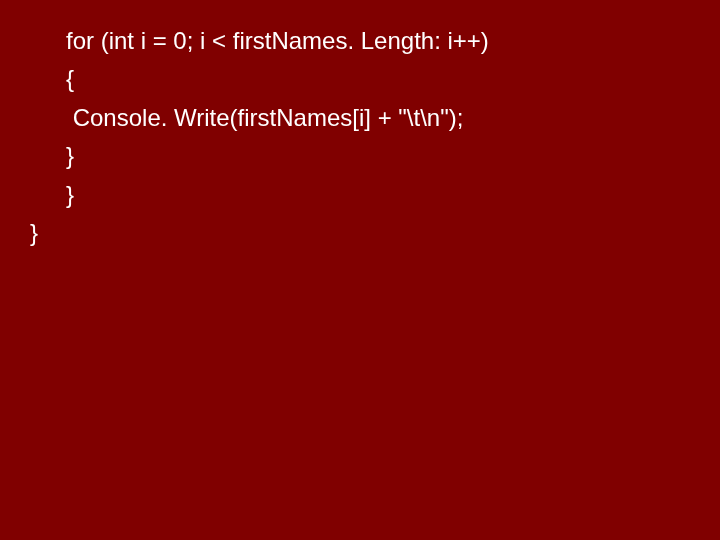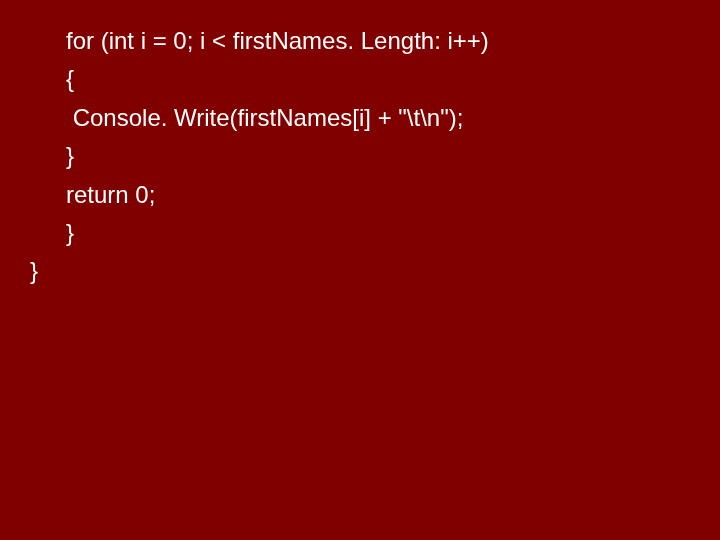--- a/index.html
+++ b/index.html
@@ -29,16 +29,15 @@
   }
 </style>
 </head>
 <body>
 
 <div class="slide">
   <pre class="codeblock indent-1">for (int i = 0; i &lt; firstNames. Length: i++)</pre>
   <pre class="codeblock indent-1">{</pre>
   <pre class="codeblock indent-1"> Console. Write(firstNames[i] + "\t\n");</pre>
   <pre class="codeblock indent-1">}</pre>
-  <pre class="codeblock indent-1">return 0;</pre>
   <pre class="codeblock indent-1">}</pre>
   <pre class="codeblock indent-0">}</pre>
 </div>
 
 </body></html>

